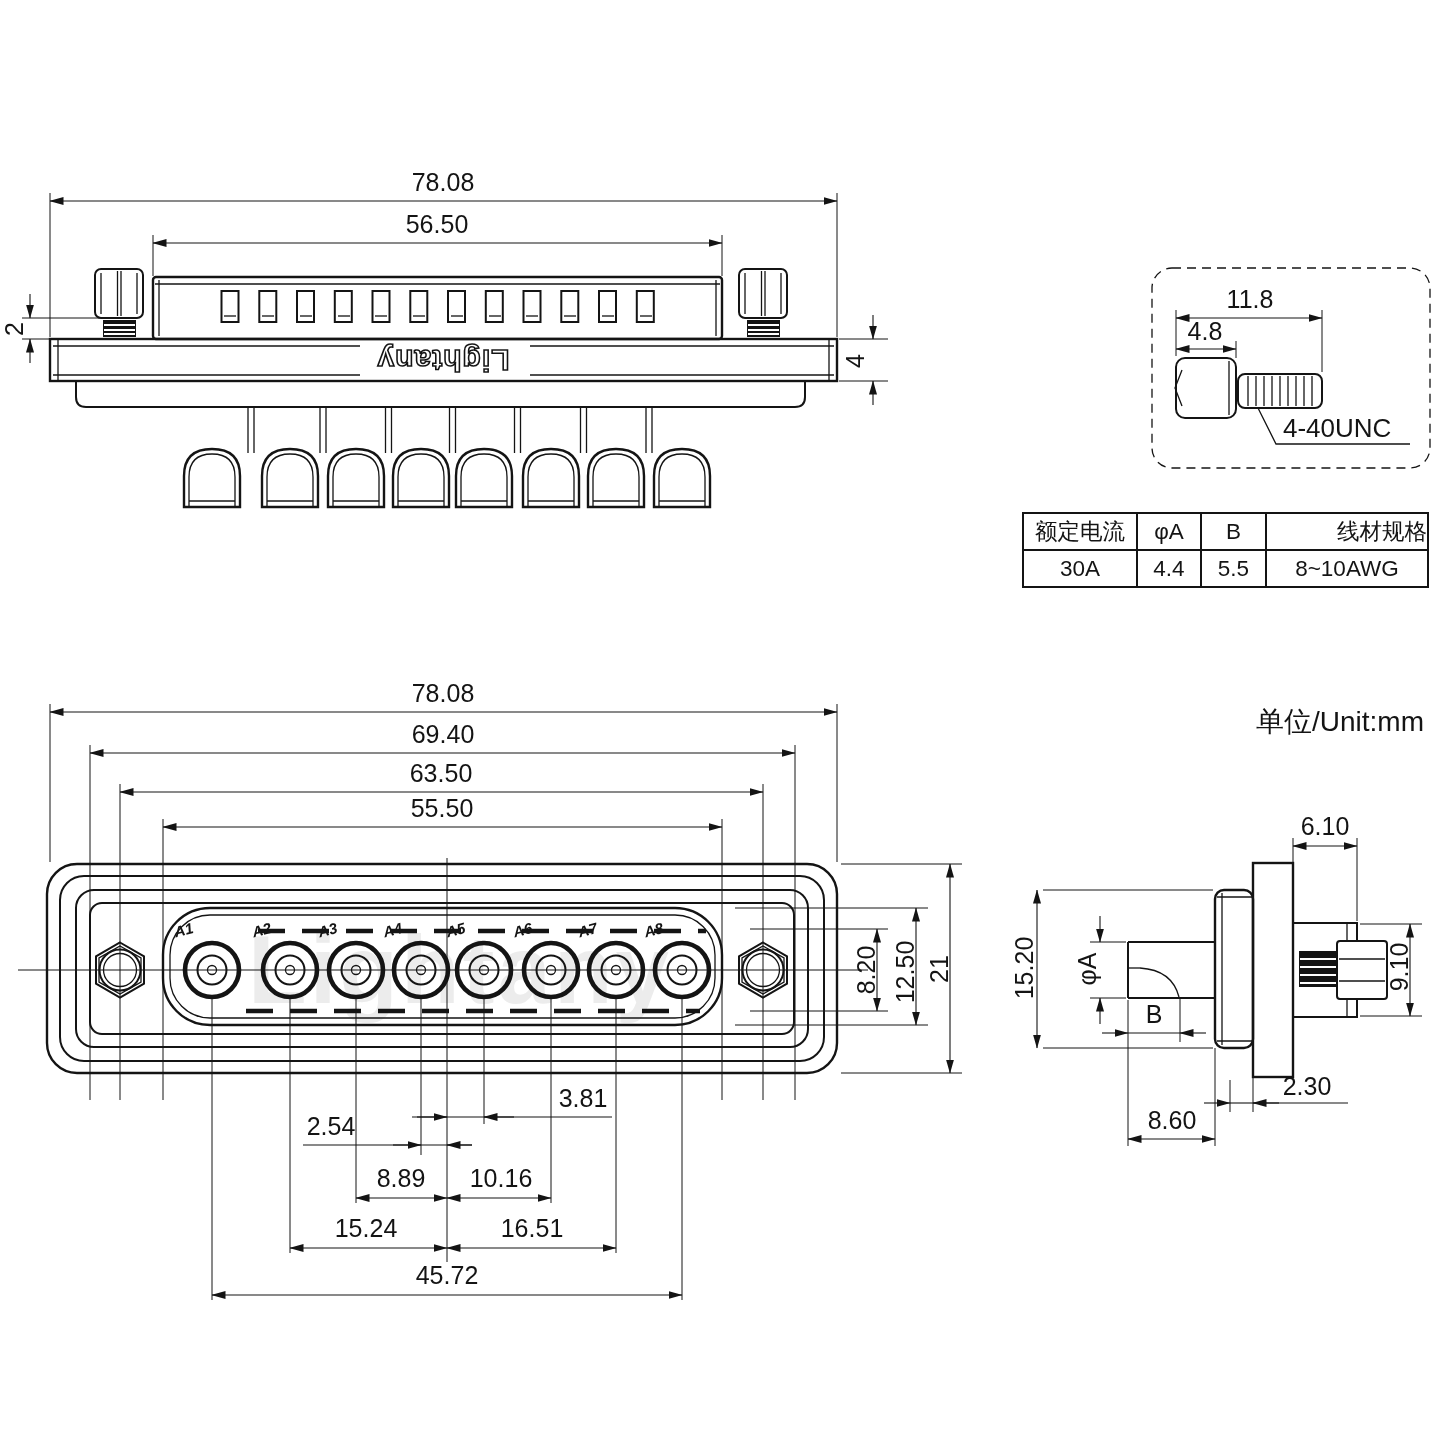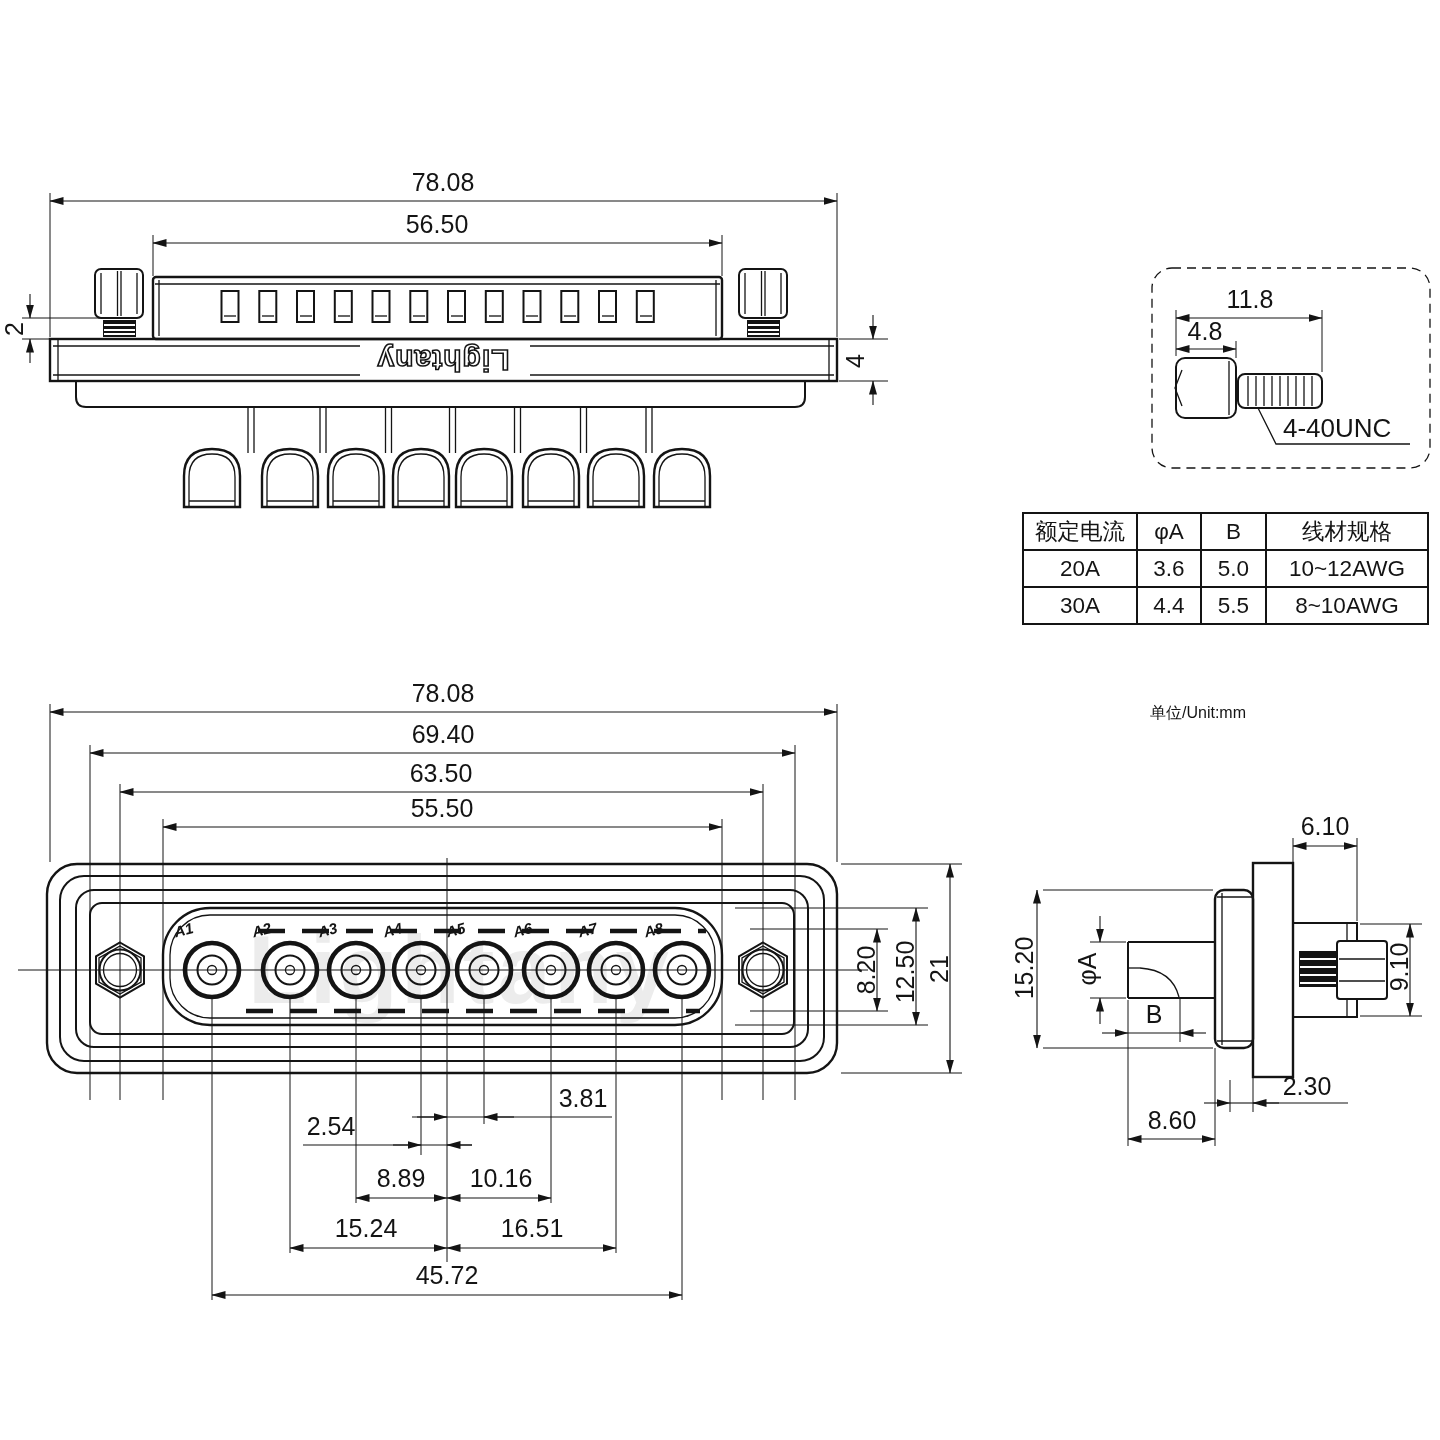--- a/index.html
+++ b/index.html
@@ -19,23 +19,23 @@
   .pinlbl{font:italic bold 15px "Liberation Sans",sans-serif;fill:#141414;text-anchor:middle;}
   .logo{font:bold 30px "Liberation Sans",sans-serif;fill:#ffffff;stroke:#141414;stroke-width:1.6;
         text-anchor:middle;letter-spacing:1px;}
   .wm{font:bold 96px "Liberation Sans",sans-serif;fill:#ececec;text-anchor:middle;letter-spacing:3px;}
   
   #spec-table{position:absolute;left:1022px;top:512px;border-collapse:collapse;
               font-size:22.5px;color:#141414;}
   #spec-table td,#spec-table th{border:2.4px solid #141414;text-align:center;vertical-align:middle;
               font-weight:normal;padding:0;height:35px;}
   #spec-table .c0{width:112px;margin-top:44px;} #spec-table .c1{width:62px;}
-  #spec-table .c2{width:63px;} #spec-table .c3{width:160px;}
-  #unit-note{position:absolute;left:1150px;top:703px;width:274px;
-             font-size:16px;color:#141414;}
+  #spec-table .c2{width:63px;} #spec-table .c3{width:160px;text-align:right;}
+  #unit-note{position:absolute;left:1150px;top:703px;width:274px;text-align:right;
+             font-size:28px;color:#141414;}
 </style>
 </head>
 <body>
 
 <div id="stage">
 
 <svg width="1440" height="1440" viewBox="0 0 1440 1440">
   <defs>
     <marker id="arr" viewBox="0 0 14 8" refX="13.5" refY="4" markerWidth="14" markerHeight="8" orient="auto-start-reverse" markerUnits="userSpaceOnUse">
       <path d="M0,0 L14,4 L0,8 Z" fill="#141414"></path>
@@ -437,26 +437,20 @@
 
   <table id="spec-table">
     <tbody>
       <tr>
         <th class="c0">额定电流</th>
         <th class="c1">φA</th>
         <th class="c2">B</th>
         <th class="c3">线材规格</th>
       </tr>
       <tr>
-        <td>20A</td>
-        <td>3.6</td>
-        <td>5.0</td>
-        <td>10~12AWG</td>
-      </tr>
-      <tr>
         <td>30A</td>
         <td>4.4</td>
         <td>5.5</td>
         <td>8~10AWG</td>
       </tr>
     </tbody>
   </table>
   <div id="unit-note">单位/Unit:mm</div>
 
 </div>

